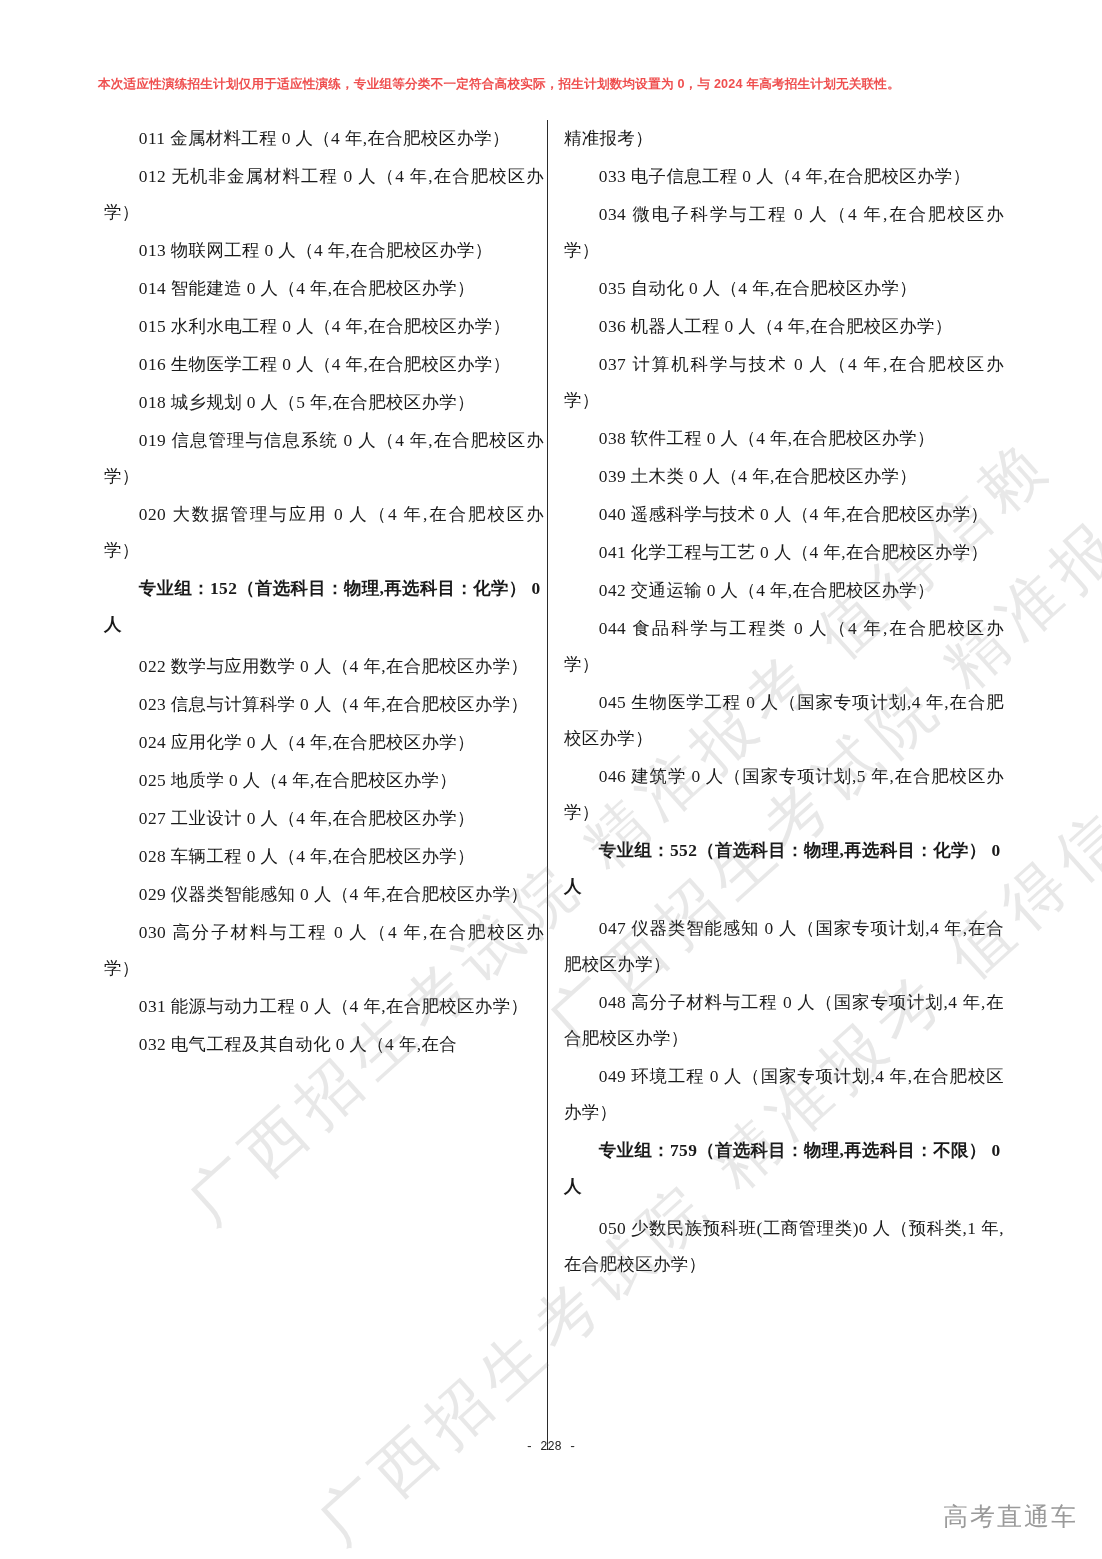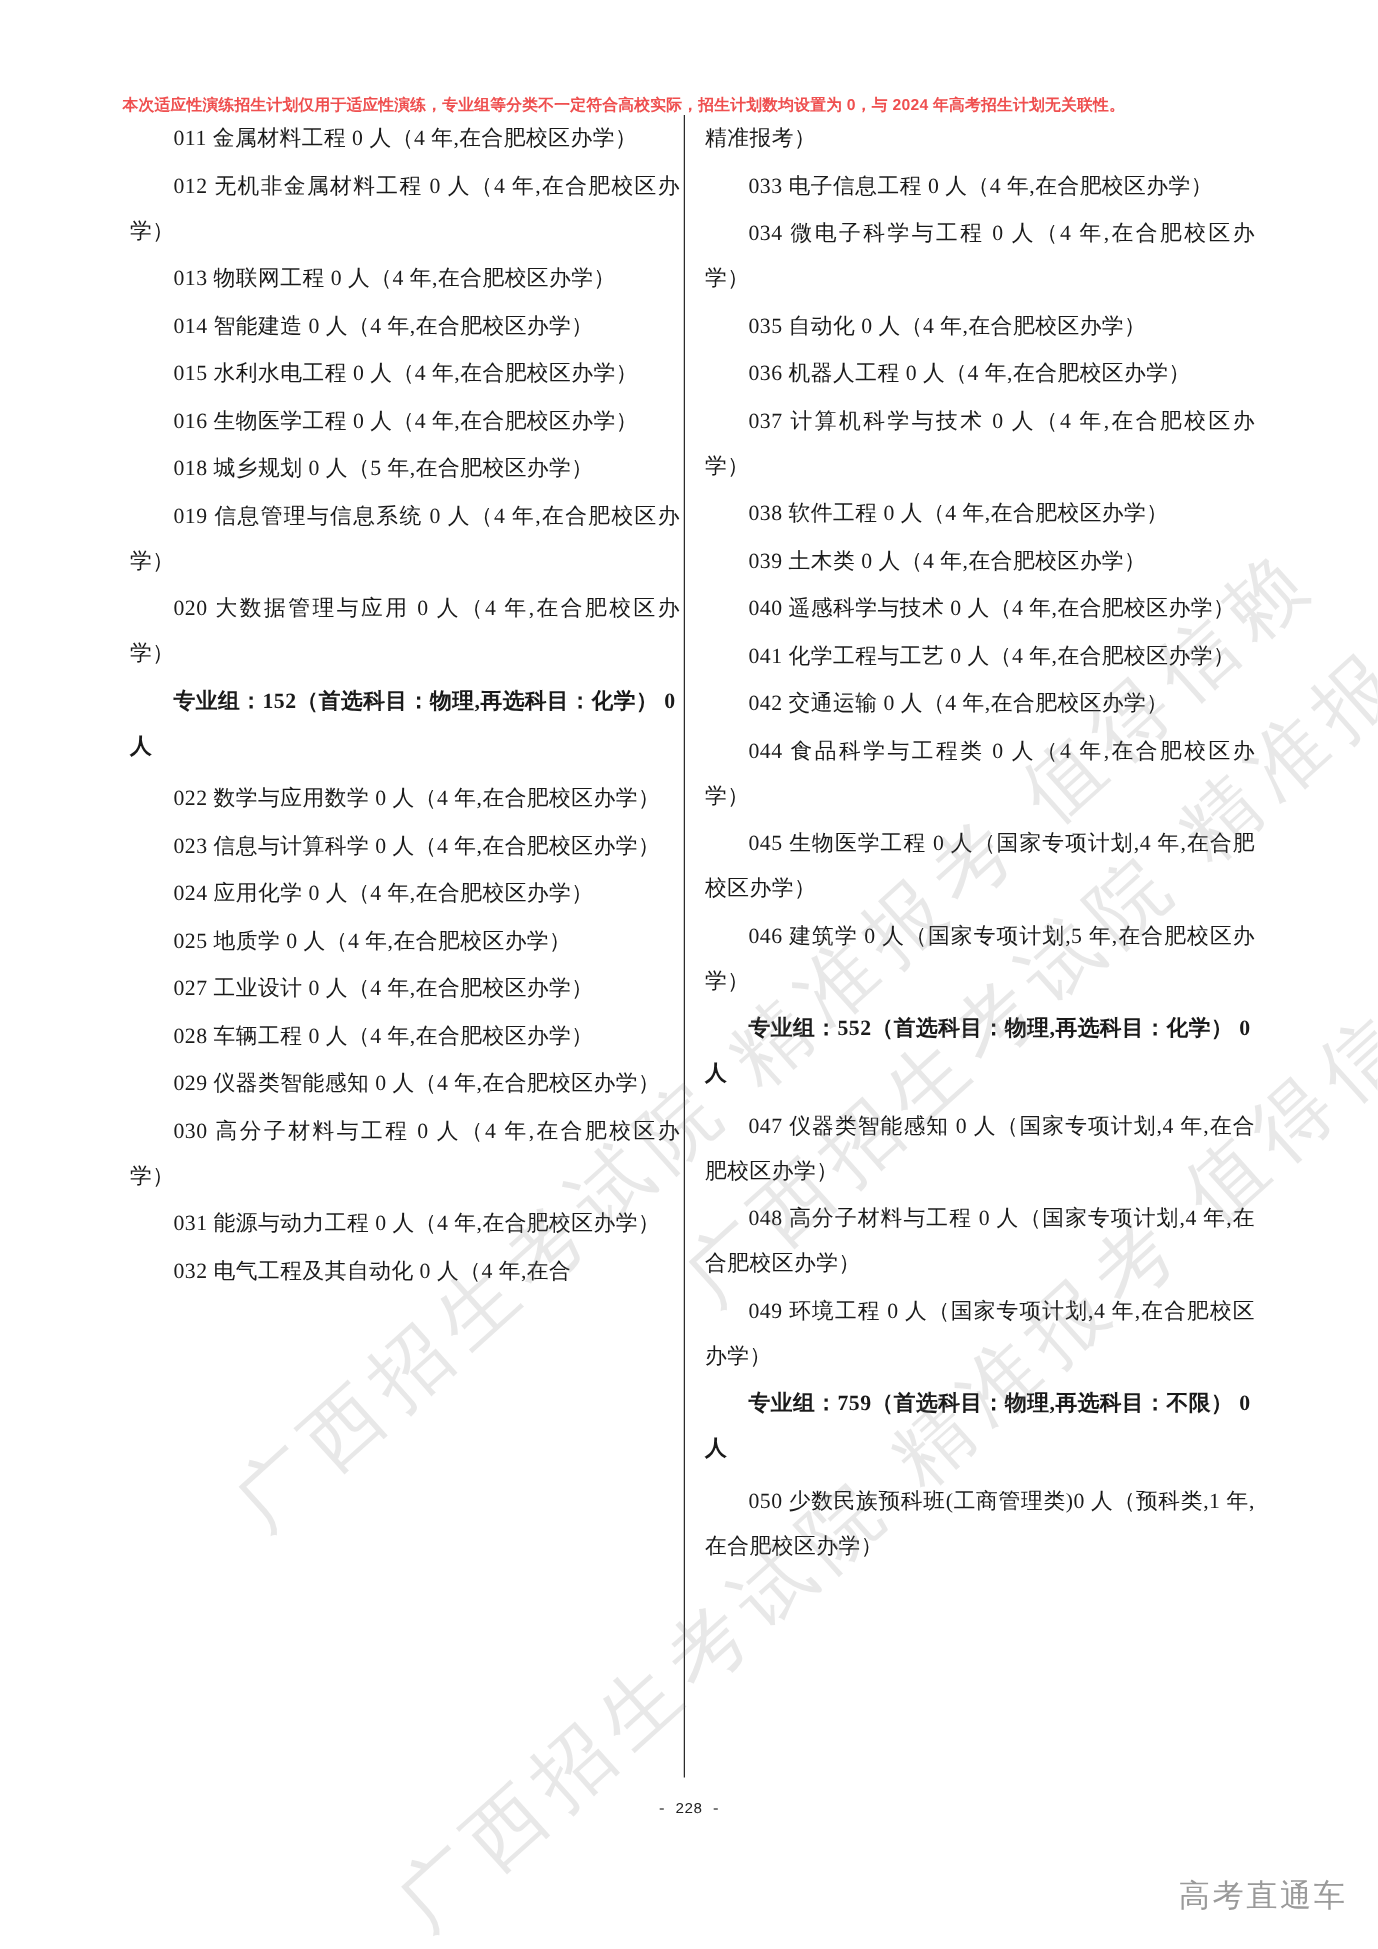--- a/index.html
+++ b/index.html
@@ -28,21 +28,21 @@
     letter-spacing: 0.2px;
     white-space: nowrap;
     font-weight: 600;
     font-family: Liberation Sans, sans-serif;
   }
 
   
   .page-body {
     position: absolute;
     left: 0;
-    top: 92px;
+    top: 120px;
     width: 1102px;
     height: 1330px;
   }
   .col {
     position: absolute;
     top: 0;
     width: 440px;
     height: 1330px;
   }
   .col-left  { left: 104px; }

